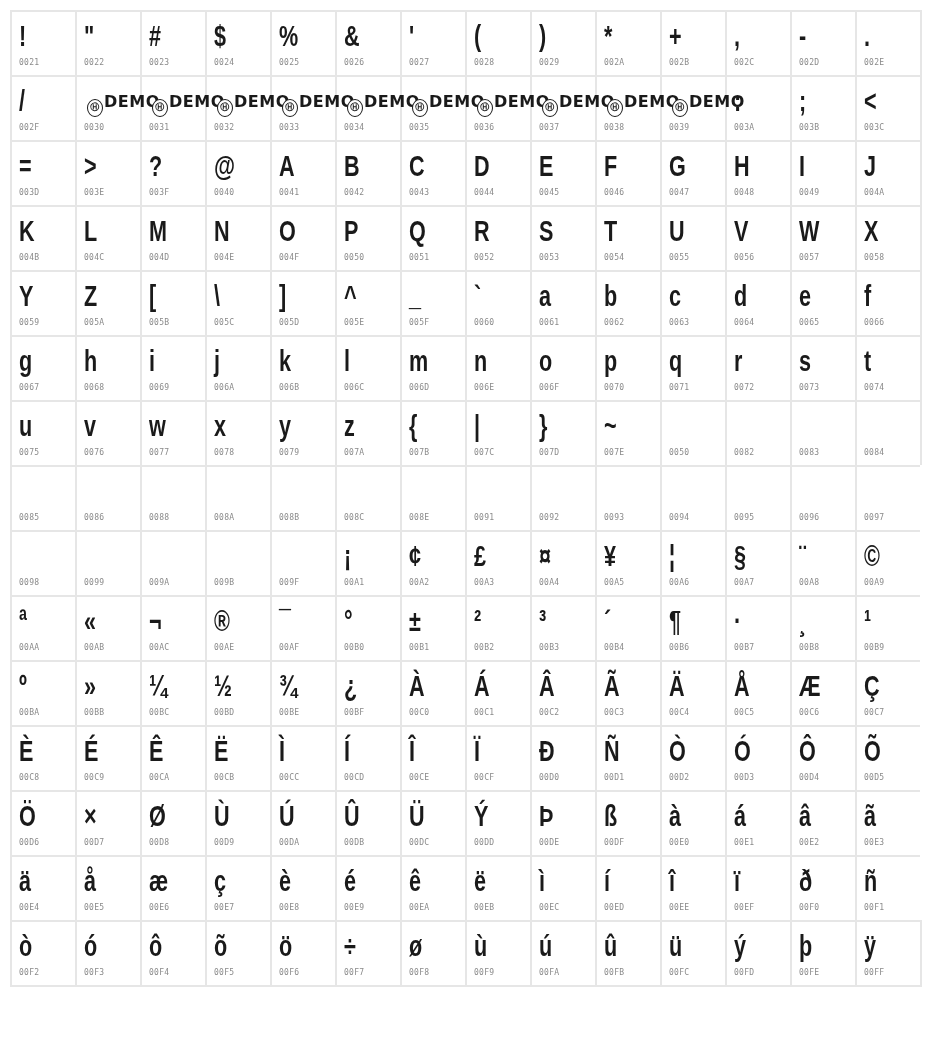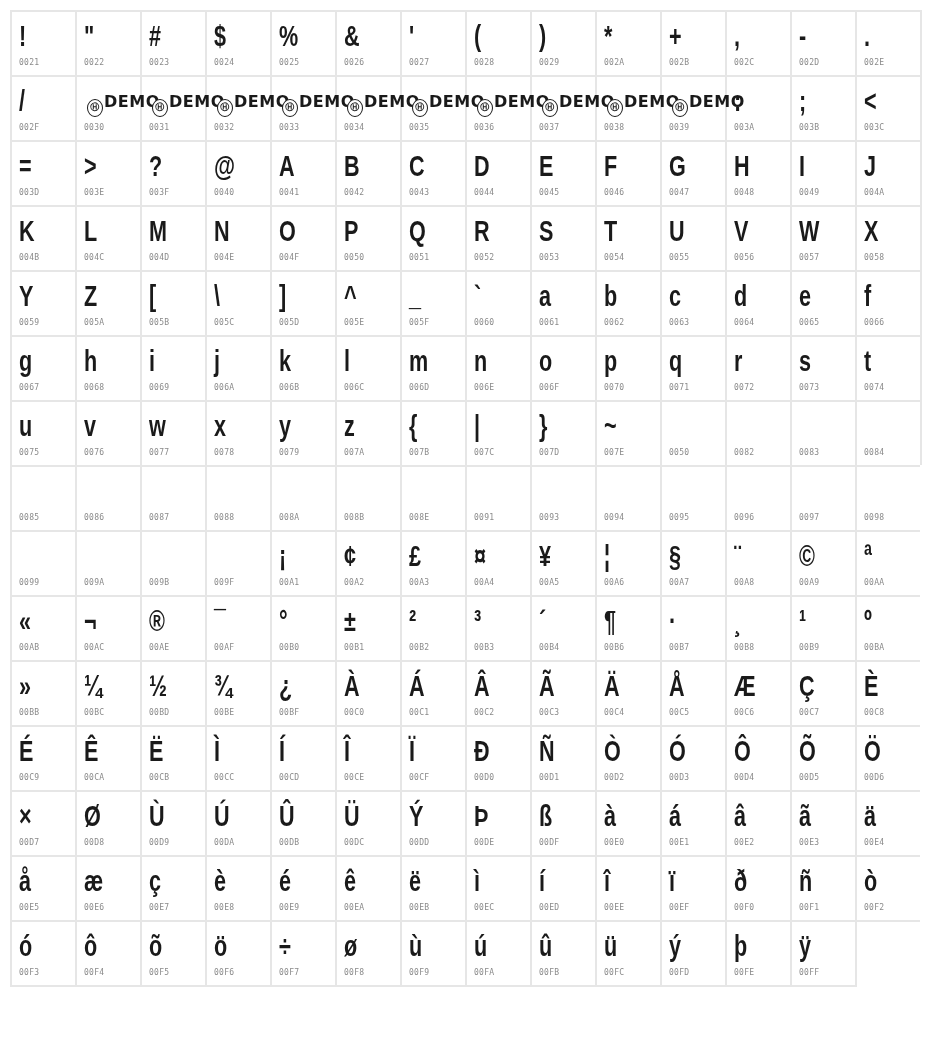--- a/index.html
+++ b/index.html
@@ -457,41 +457,45 @@
     <div class="cell">
       <div class="glyph"></div>
       <div class="code">0085</div>
     </div>
     <div class="cell">
       <div class="glyph"></div>
       <div class="code">0086</div>
     </div>
     <div class="cell">
       <div class="glyph"></div>
-      <div class="code">0087</div>
-    </div>
-    <div class="cell">
-      <div class="glyph"></div>
       <div class="code">0088</div>
     </div>
     <div class="cell">
       <div class="glyph"></div>
       <div class="code">008A</div>
     </div>
     <div class="cell">
       <div class="glyph"></div>
       <div class="code">008B</div>
     </div>
     <div class="cell">
       <div class="glyph"></div>
+      <div class="code">008C</div>
+    </div>
+    <div class="cell">
+      <div class="glyph"></div>
       <div class="code">008E</div>
     </div>
     <div class="cell">
       <div class="glyph"></div>
       <div class="code">0091</div>
+    </div>
+    <div class="cell">
+      <div class="glyph"></div>
+      <div class="code">0092</div>
     </div>
     <div class="cell">
       <div class="glyph"></div>
       <div class="code">0093</div>
     </div>
     <div class="cell">
       <div class="glyph"></div>
       <div class="code">0094</div>
     </div>
     <div class="cell last-col">

